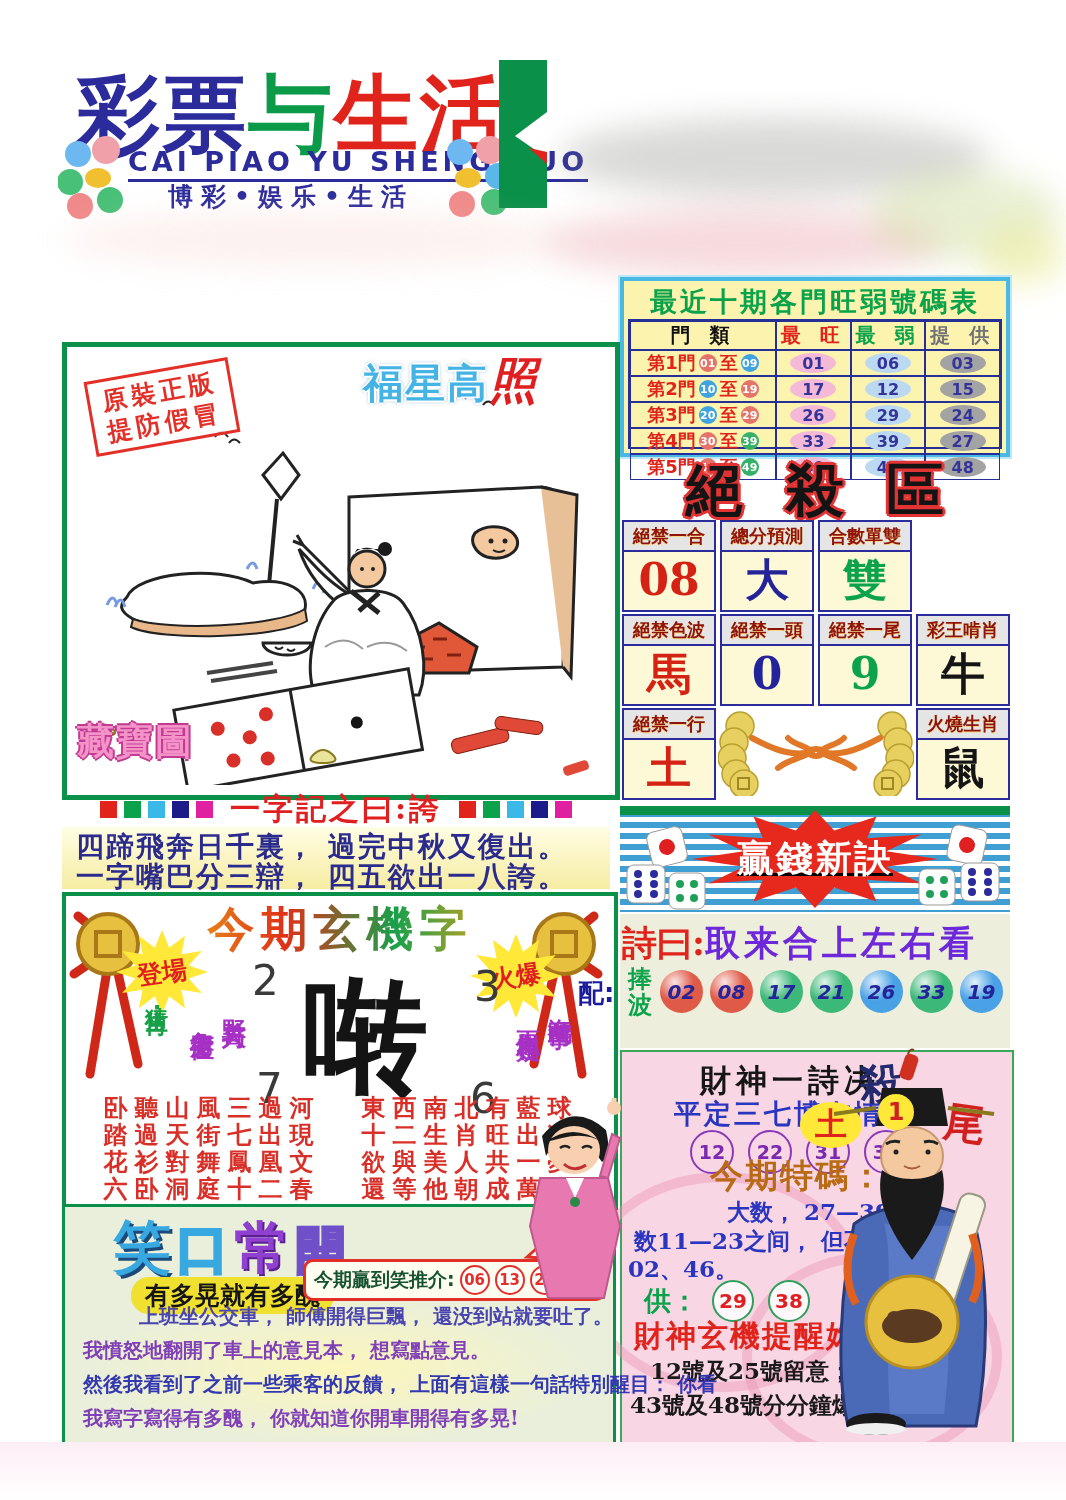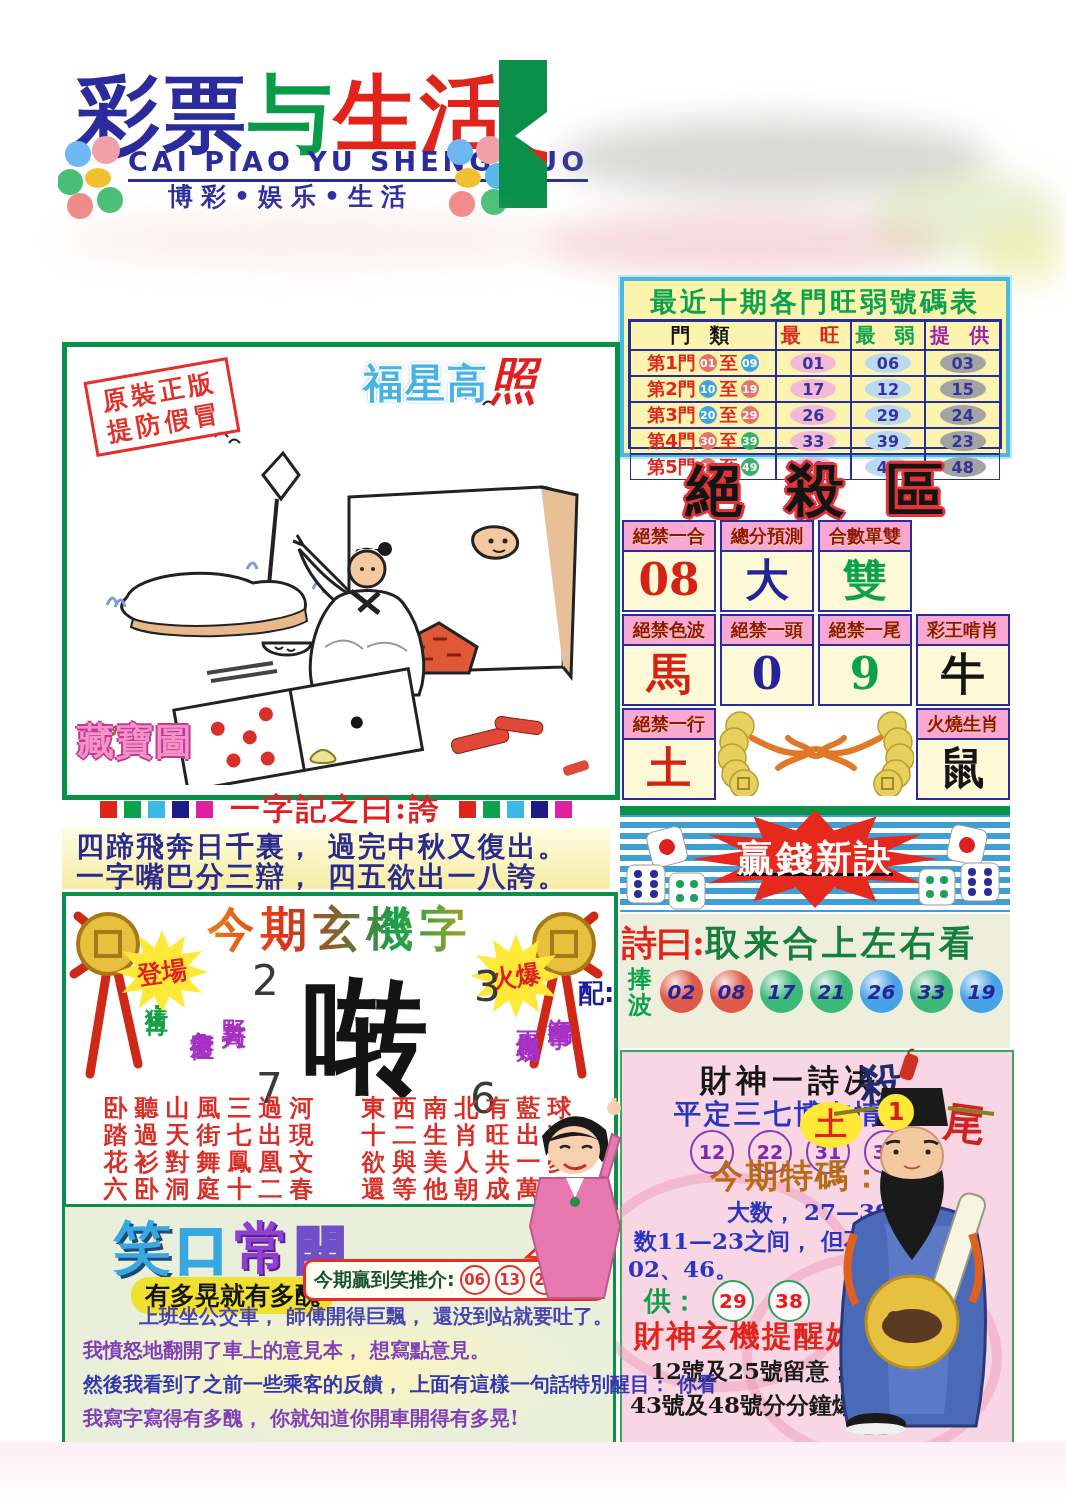--- a/index.html
+++ b/index.html
@@ -21,57 +21,57 @@
   
   #hot-table{left:620px;top:277px;width:382px;height:172px;background:#fbf3ae;
              border:4px solid #49b9e4;outline:2px solid #bfe6f4;}
   #hot-title{width:100%;text-align:center;font-size:27px;font-weight:900;color:#0aa24b;
              letter-spacing:3px;padding-top:3px;}
   #hot-grid{position:absolute;left:4px;top:38px;right:4px;bottom:4px;display:grid;
             grid-template-columns:146px 1fr 1fr 1fr;grid-auto-rows:1fr;border:2px solid #252f96;}
   #hot-grid>div{border:1px solid #252f96;display:flex;align-items:center;justify-content:center;gap:3px;
                 font-weight:bold;}
   .hd{font-size:20px;letter-spacing:6px;}
-  .hd.k1{color:#111;} .hd.k2{color:#e0241c;} .hd.k3{color:#0aa24b;} .hd.k4{color:#a21caf;}
+  .hd.k1{color:#111;} .hd.k2{color:#e0241c;} .hd.k3{color:#0aa24b;} .hd.k4{color:#737373;}
   .door{color:#e0241c;font-size:18px;}
   .numc{display:inline-flex;align-items:center;justify-content:center;width:18px;height:18px;
         border-radius:50%;color:#fff;font-size:11px;font-weight:bold;}
   .numc.c-r{background:#e4746a;} .numc.c-b{background:#3fa3df;} .numc.c-g{background:#37b06a;}
   .oval{display:inline-flex;align-items:center;justify-content:center;width:46px;height:20px;
         border-radius:50%;color:#34349a;font-size:16px;font-weight:bold;}
   .oval.hot{background:#f4b9d6;} .oval.weak{background:#bcd9f2;} .oval.offer{background:#a3a3a3;}
 
   
   #kill-title{left:620px;top:452px;width:390px;text-align:center;font-size:58px;font-weight:900;
               color:#141414;letter-spacing:42px;text-indent:42px;
               text-shadow:-3px 0 #e23434,3px 0 #e23434,0 -3px #e23434,0 3px #e23434,
                           -2px -2px #e23434,2px 2px #e23434,-2px 2px #e23434,2px -2px #e23434;}
   .kcell{position:absolute;width:90px;height:88px;border:2px solid #2b2b9c;background:#fdf8d6;}
-  .kcell .kh{height:28px;line-height:28px;background:#f9a8d4;color:#8d130b;text-align:center;
+  .kcell .kh{height:28px;line-height:28px;background:#e5e5e5;color:#8d130b;text-align:center;
              font-size:18px;font-weight:900;text-shadow:0 1px 0 #ffd98a;border-bottom:2px solid #2b2b9c;}
   .kcell .kv{height:56px;line-height:56px;text-align:center;font-size:44px;font-weight:900;}
   .kv.red{color:#d42315;} .kv.navy{color:#24249a;} .kv.green{color:#0aa24b;} .kv.black{color:#151515;}
 
   
   #banner{left:620px;top:806px;width:390px;height:106px;
           background:repeating-linear-gradient(180deg,#fff 0 5px,#3f9ed2 5px 11px);}
   #banner-bar{position:absolute;left:0;top:0;width:100%;height:9px;background:#0a9048;}
   #star-big{position:absolute;left:72px;top:4px;width:246px;height:98px;background:#e6281d;
             display:flex;align-items:center;justify-content:center;
             clip-path:polygon(100% 50%,79% 57.8%,93.3% 75%,71.2% 71.2%,75% 93.3%,57.8% 79%,50% 100%,
               42.2% 79%,25% 93.3%,28.8% 71.2%,6.7% 75%,21% 57.8%,0% 50%,21% 42.2%,6.7% 25%,
               28.8% 28.8%,25% 6.7%,42.2% 21%,50% 0%,57.8% 21%,75% 6.7%,71.2% 28.8%,93.3% 25%,79% 42.2%);text-decoration:underline;}
   #star-big span{color:#fff;font-size:37px;font-weight:900;letter-spacing:2px;}
   .die{position:absolute;}
 
   
   #poem-box{left:620px;top:914px;width:390px;height:134px;background:#edefdc;}
   #poem-line{position:absolute;left:2px;top:6px;white-space:nowrap;}
   #poem-line .pl{color:#e0241c;font-size:35px;font-weight:900;}
-  #poem-line .pt{color:#15803d;font-size:35px;font-weight:900;letter-spacing:4px;margin-top:28px;}
+  #poem-line .pt{color:#6d28d9;font-size:35px;font-weight:900;letter-spacing:4px;margin-top:28px;}
   #ball-label{position:absolute;left:8px;top:52px;color:#0aa24b;font-size:24px;font-weight:900;line-height:26px;}
   .ball{position:absolute;top:56px;width:43px;height:43px;border-radius:50%;display:flex;align-items:center;
         justify-content:center;color:#24249a;font-size:20px;font-weight:900;
         background-image:radial-gradient(circle at 34% 28%,rgba(255,255,255,.85),rgba(255,255,255,0) 45%);font-style:italic;}
   .ball.b-red{background-color:#e05a48;} .ball.b-green{background-color:#3cb878;} .ball.b-blue{background-color:#4aa2e6;}
 
   
   #fortune{left:620px;top:1050px;width:390px;height:390px;background:#f8d6e3;border:2px solid #3aa85a;}
   .swirl{position:absolute;border:10px solid rgba(238,150,180,.45);border-radius:50%;}
   .ft{position:absolute;white-space:nowrap;}
@@ -249,21 +249,21 @@
           <span class="door">至</span>
           <span class="numc c-g">39</span>
         </div>
       <div>
           <span class="oval hot">33</span>
         </div>
       <div>
           <span class="oval weak">39</span>
         </div>
       <div>
-          <span class="oval offer">23</span>
+          <span class="oval offer">27</span>
         </div>
 
       <div>
           <span class="door">第5門</span>
           <span class="numc c-r">40</span>
           <span class="door">至</span>
           <span class="numc c-g">49</span>
         </div>
       <div>
           <span class="oval hot">40</span>

